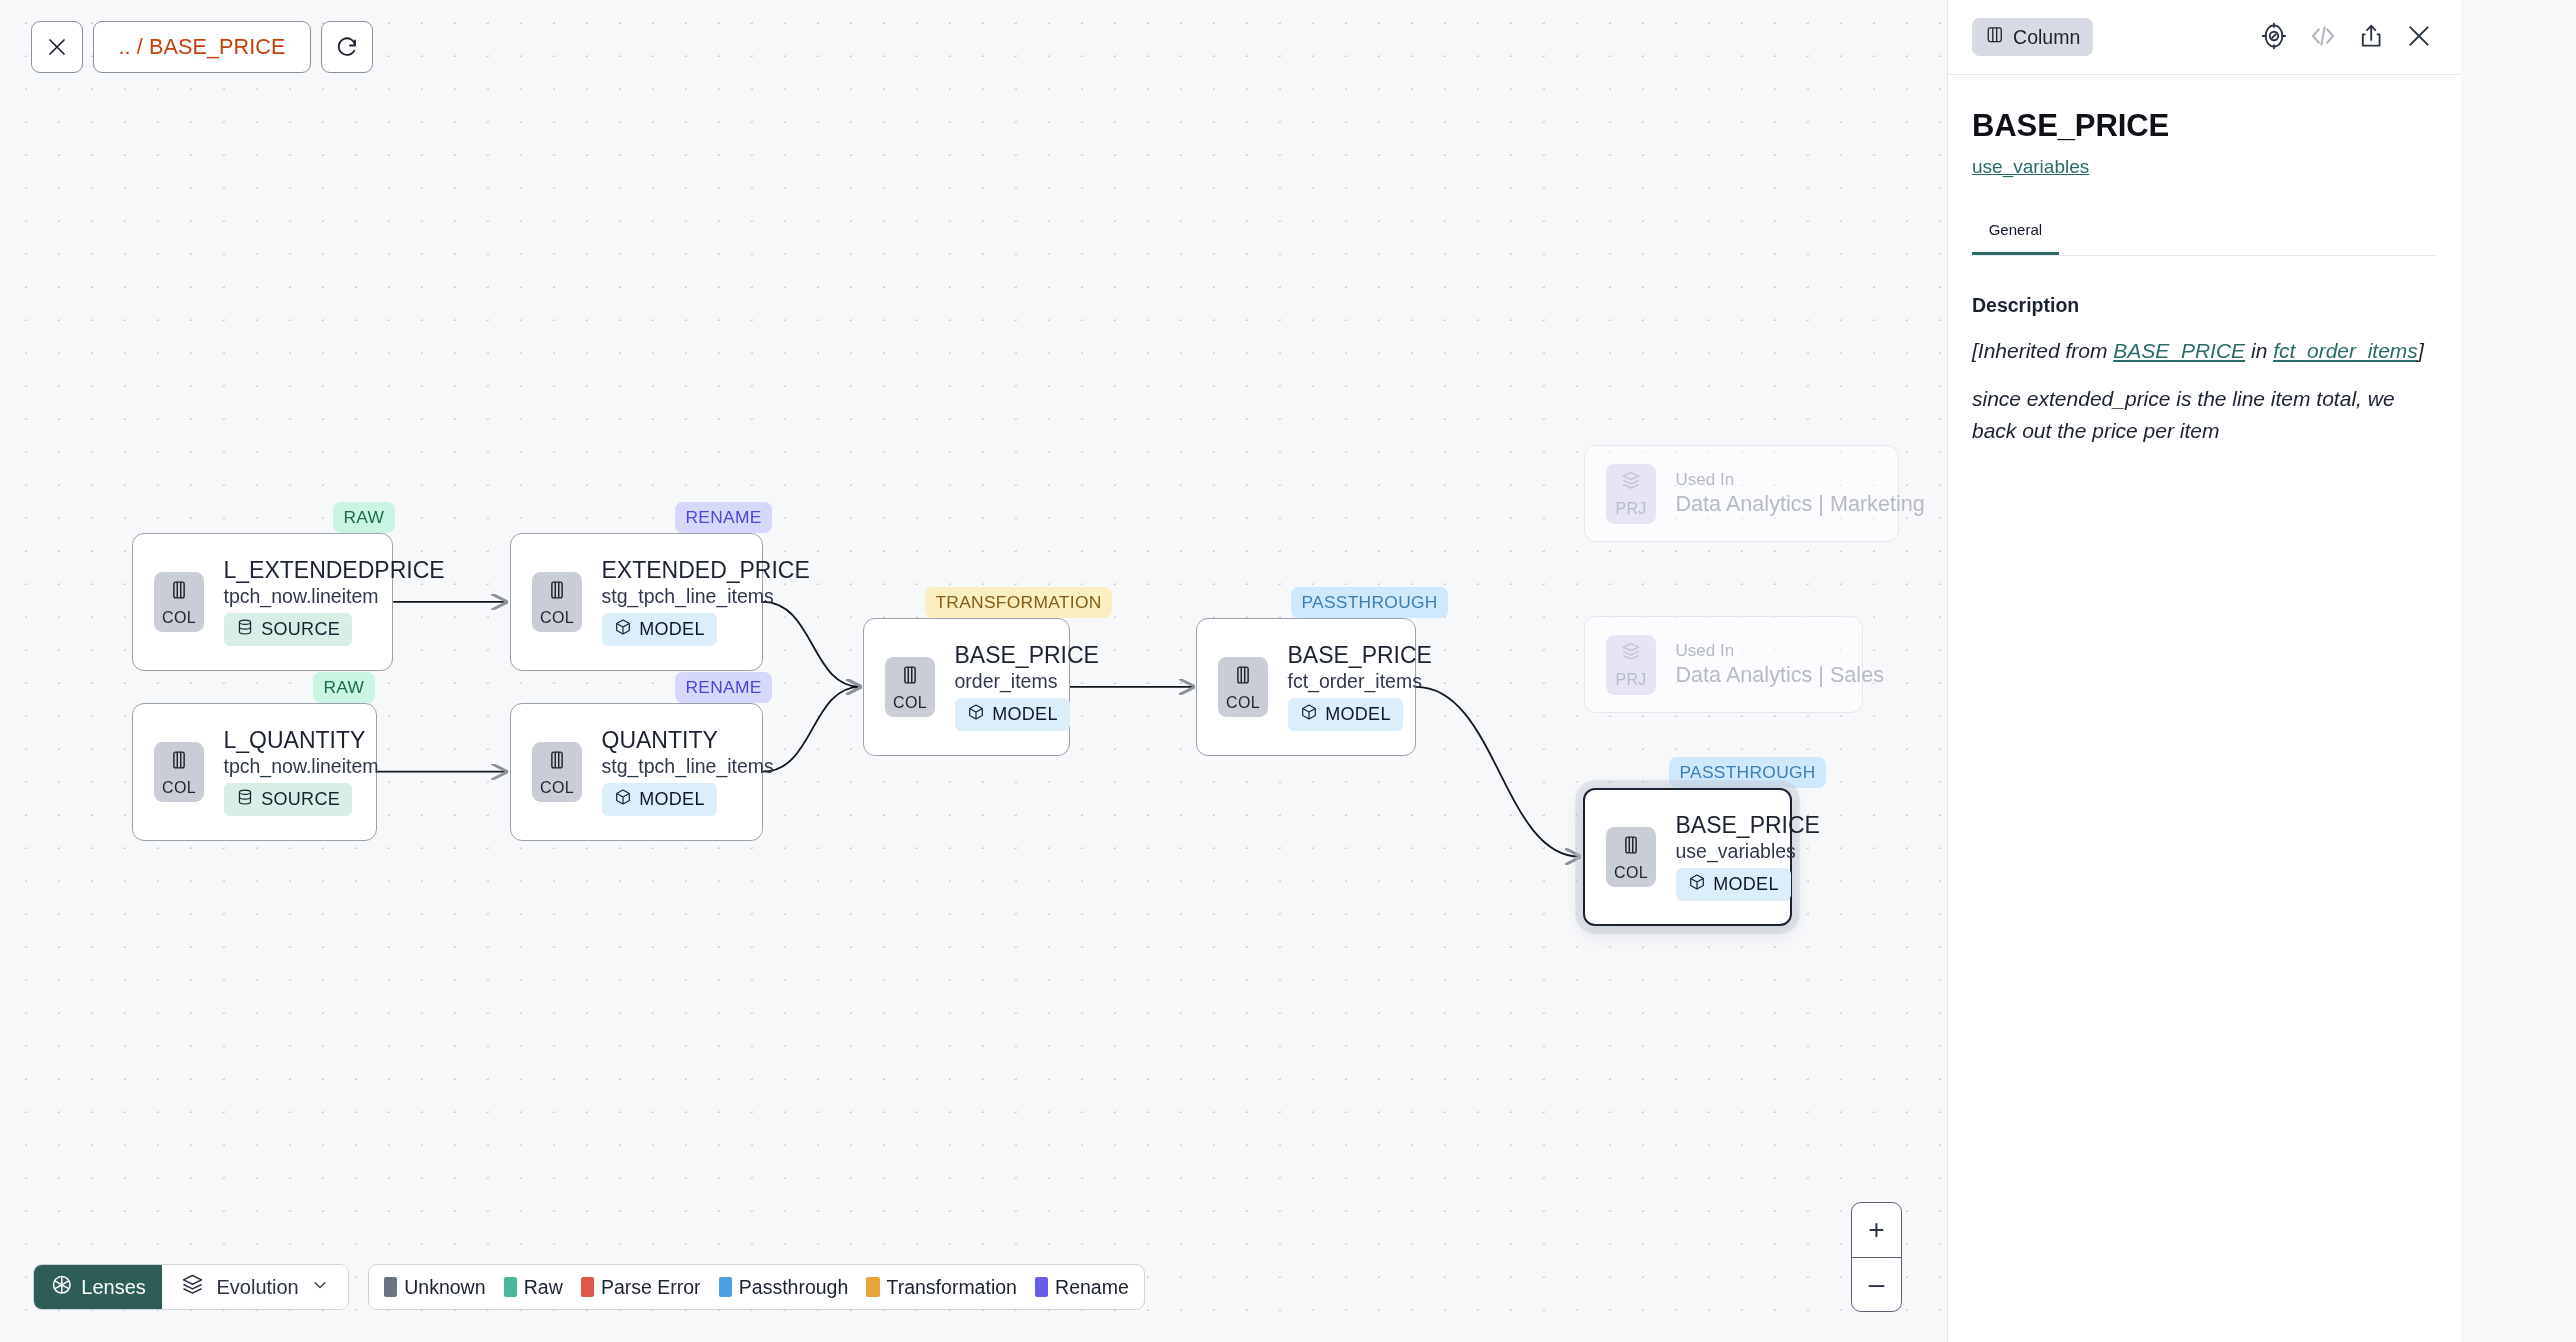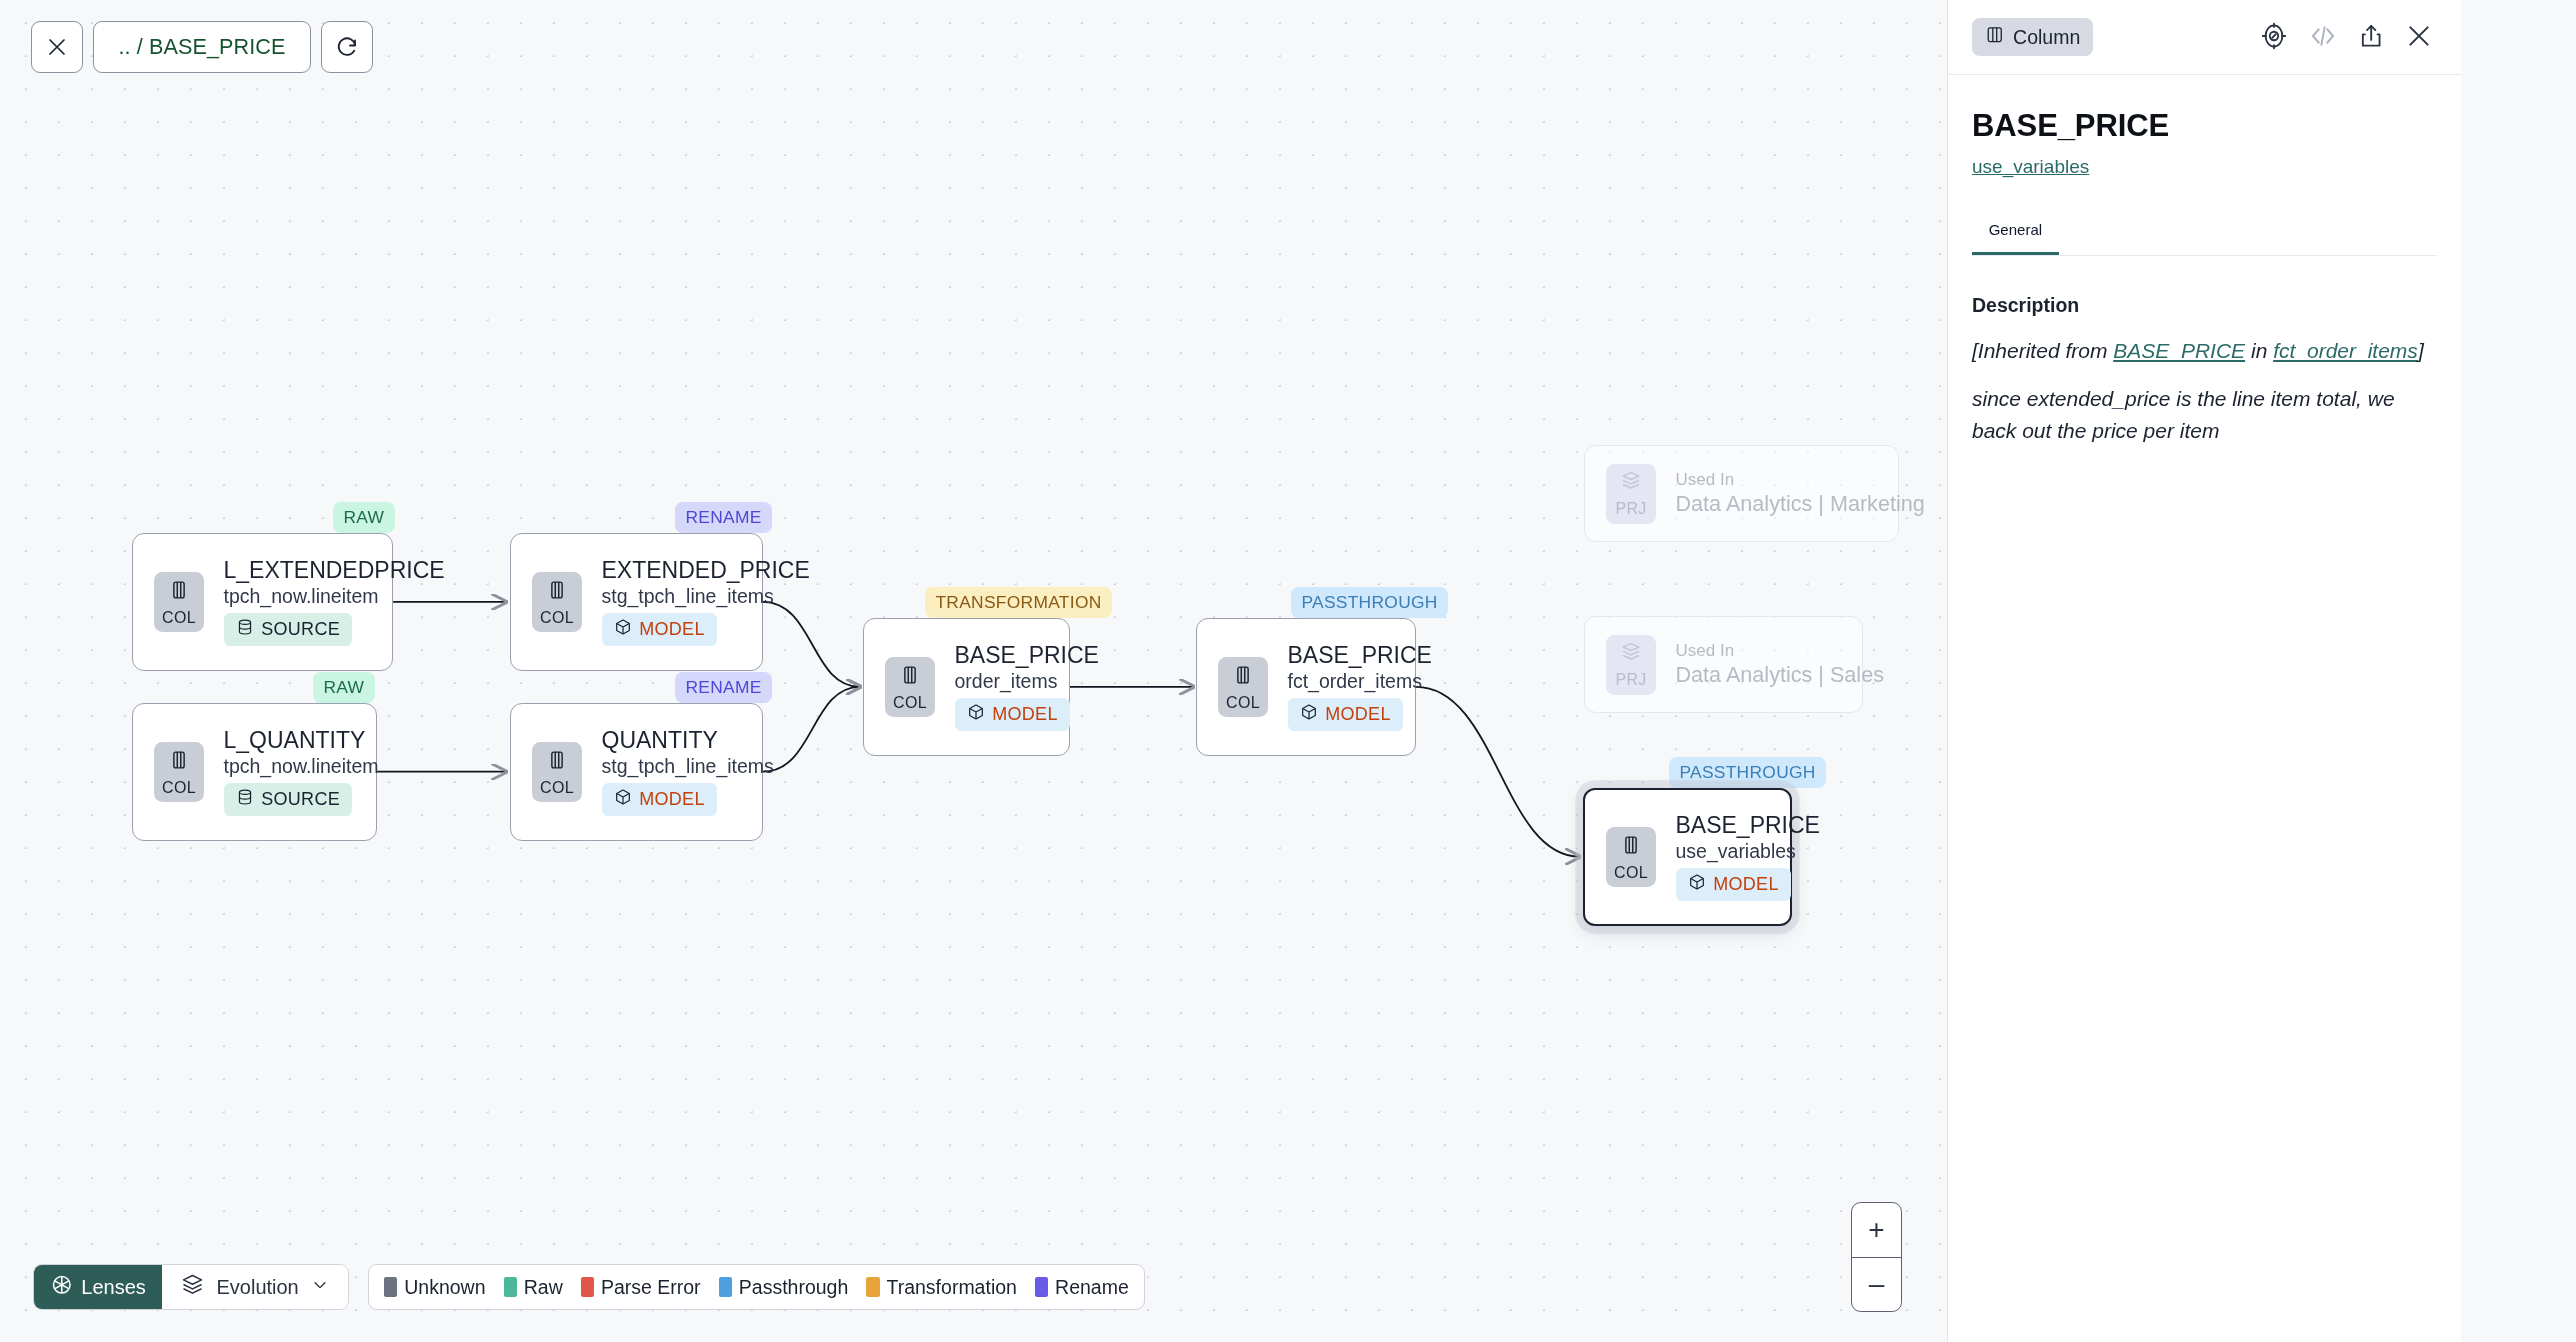--- a/index.html
+++ b/index.html
@@ -21,21 +21,21 @@
     overflow:hidden;
   }
   
   #topbar{position:absolute;left:31px;top:21px;display:flex;align-items:center;gap:10.4px;z-index:40;}
   .tb-btn{
     background:#fff;border:1.1px solid #8a909e;border-radius:9px;
     display:flex;align-items:center;justify-content:center;
     box-sizing:border-box;
   }
   .tb-sq{width:52px;height:52px;}
-  .tb-pill{height:52px;padding:0 24px;font-size:21.6px;color:#14532d;letter-spacing:0.1px;white-space:nowrap;}
+  .tb-pill{height:52px;padding:0 24px;font-size:21.6px;color:#c2410c;letter-spacing:0.1px;white-space:nowrap;}
   .tb-btn svg{display:block;}
 
   
   .node{
     position:absolute;background:#fff;border:1.1px solid #9aa0ac;border-radius:12px;
     box-sizing:border-box;display:flex;align-items:center;
   }
   .node.selected{
     border:2.8px solid #1b2230;border-radius:12px;
     box-shadow:0 0 0 7.7px rgba(196,201,212,.42), 0 5.6px 18px rgba(60,70,90,.18);
@@ -55,21 +55,21 @@
   .node-body{display:flex;flex-direction:column;align-items:flex-start;margin-left:19.5px;gap:3.5px;}
   .node-title{font-size:23px;color:#1b2230;line-height:1.05;white-space:nowrap;}
   .node-sub{font-size:19.5px;color:#30394a;line-height:1.05;white-space:nowrap;}
   .node.ghost .node-title{color:#b7bac4;font-size:17px;}
   .node.ghost .node-sub{color:#b7bac4;font-size:21.6px;}
   .type-pill{
     display:inline-flex;align-items:center;gap:7.7px;border-radius:6.3px;
     padding:4.9px 12px;font-size:18px;letter-spacing:0.3px;margin-top:3.5px;
   }
   .tp-source{background:#d7efe7;color:#17232e;}
-  .tp-model{background:#ddeefb;color:#c2410c;}
+  .tp-model{background:#ddeefb;color:#0f172a;}
   .badge{
     position:absolute;border-radius:7.7px;padding:4.9px 10.4px;
     font-size:17.4px;letter-spacing:0.3px;white-space:nowrap;z-index:12;
   }
   .b-raw{background:#c9f5e2;color:#1d6b4e;}
   .b-rename{background:#d5d8fb;color:#4f46d6;}
   .b-transformation{background:#fbeec1;color:#8a5a14;}
   .b-passthrough{background:#cfe8fb;color:#3d7fb5;}
 
   

